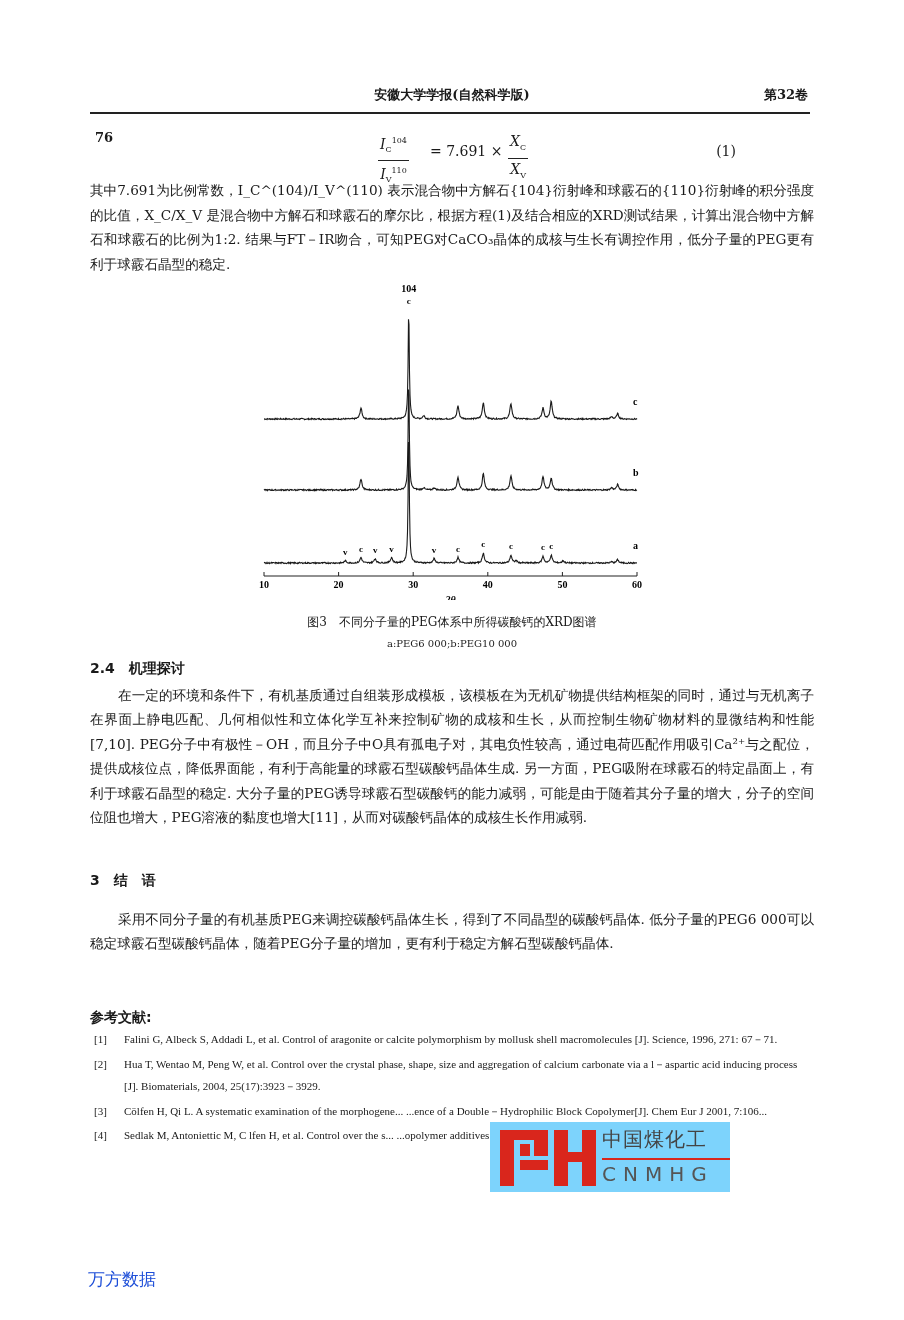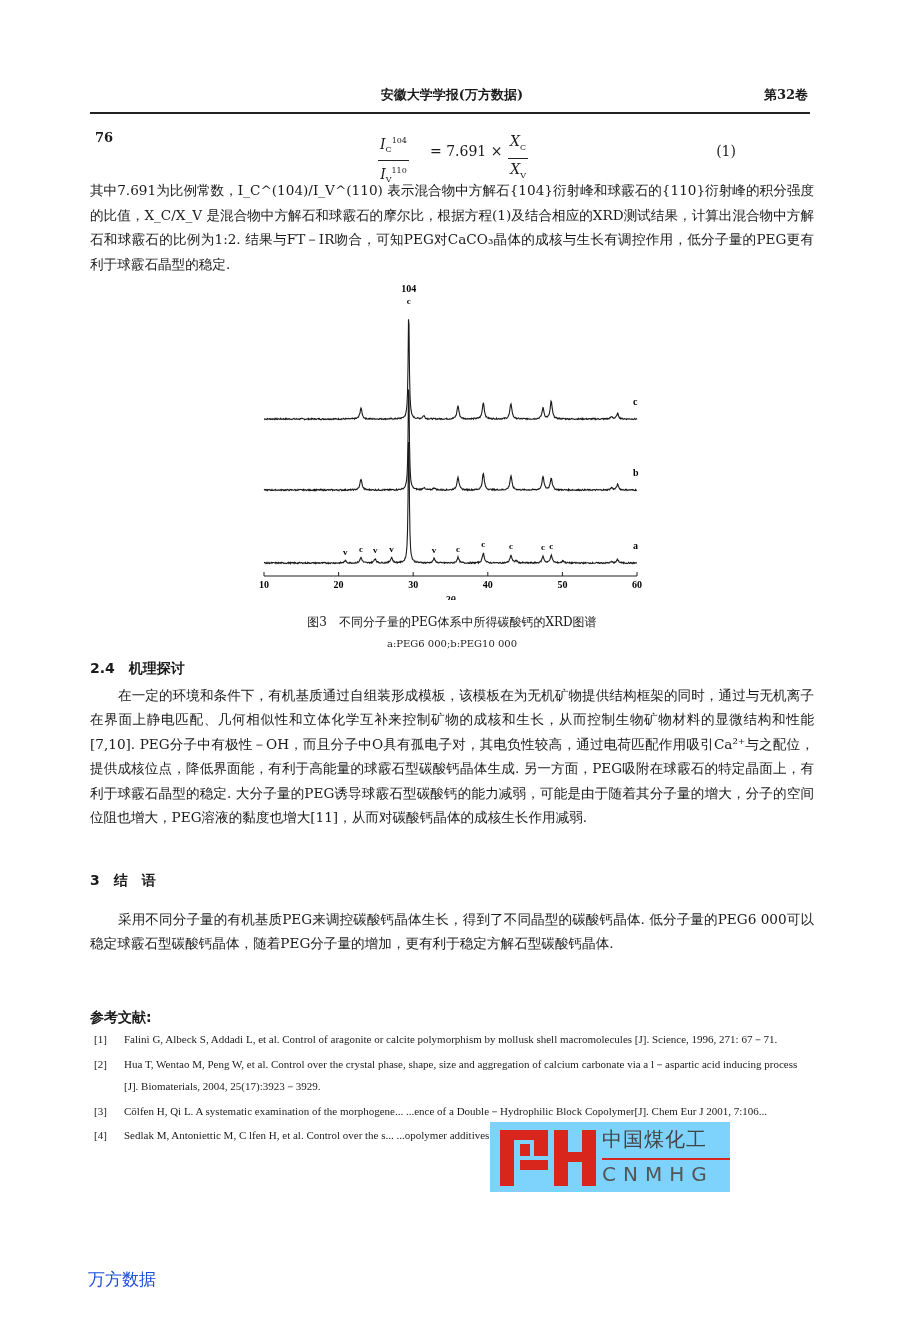--- a/index.html
+++ b/index.html
@@ -36,21 +36,21 @@
              font-size: 20px; color: #444; letter-spacing: 1px; }
   .logo-rule { position: absolute; left: 112px; top: 36px; width: 128px; height: 2px; background: #d9261c; }
   .logo-en { position: absolute; left: 112px; top: 40px; font-family: "DejaVu Sans", "Liberation Sans", sans-serif;
              font-size: 20px; color: #555; letter-spacing: 7px; }
   svg text { font-family: "Liberation Serif", "DejaVu Serif", serif; }
 </style>
 </head>
 <body>
 
 <div class="abs hdr hdr-left">76</div>
-<div class="abs hdr hdr-center">安徽大学学报(万方数据)</div>
+<div class="abs hdr hdr-center">安徽大学学报(自然科学版)</div>
 <div class="abs hdr hdr-right">第32卷</div>
 <div class="abs hdr-rule"></div>
 
 <div class="abs eq">
   <span class="frac" style="left:378px; top:4px;">
     <span class="num"><span>I</span><sub>C</sub><sup>104</sup></span>
     <span class="den"><span>I</span><sub>V</sub><sup>110</sup></span>
   </span>
   <span class="eq-mid">= 7.691 ×</span>
   <span class="frac" style="left:508px; top:4px;">

